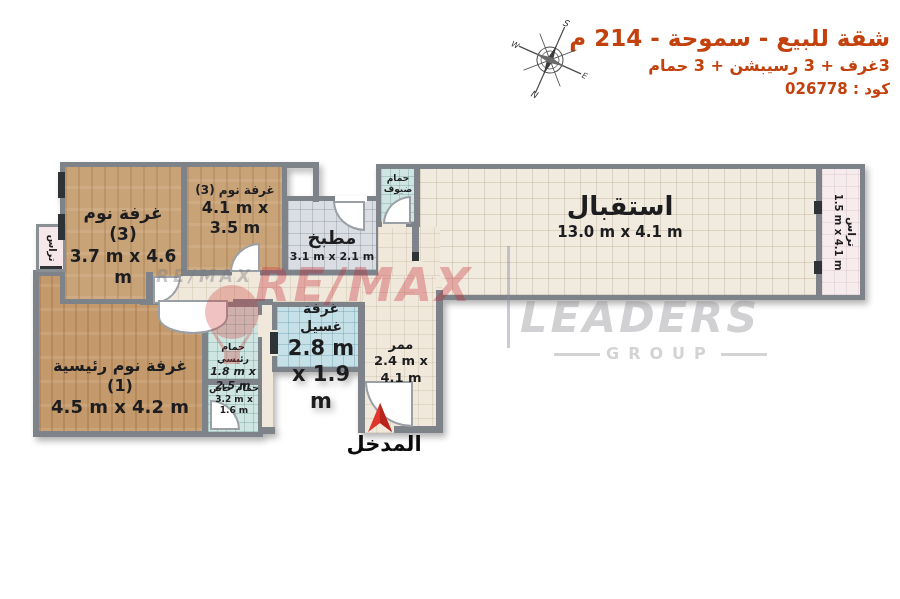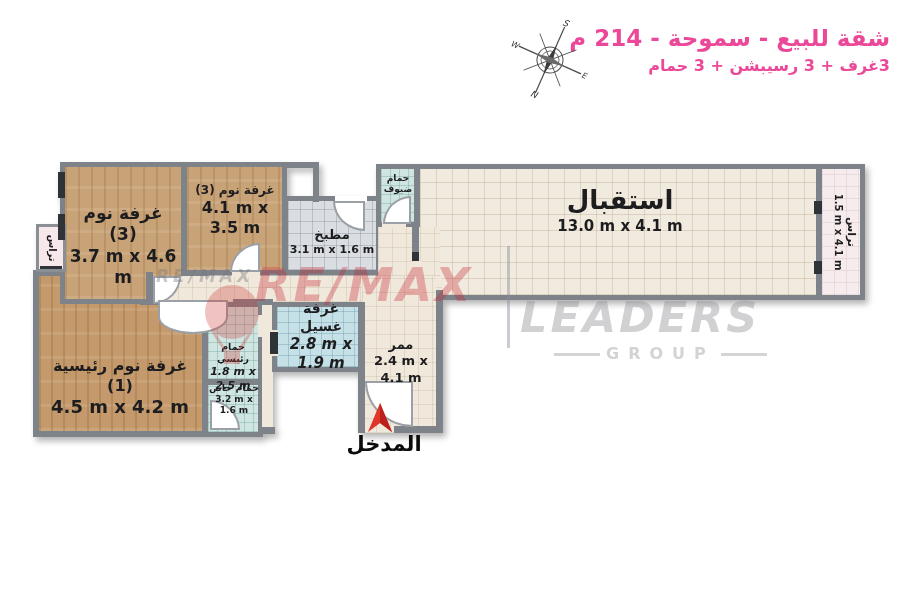--- a/index.html
+++ b/index.html
@@ -1,19 +1,19 @@
 <!DOCTYPE html>
 <html lang="ar"><head>
 <meta charset="utf-8">
 <style>
   html,body{margin:0;padding:0;background:#fff;}
   #canvas{position:relative;width:900px;height:599px;background:#ffffff;overflow:hidden;
           font-family:"DejaVu Sans","Liberation Sans",sans-serif;}
   
-  #header{position:absolute;top:24px;right:10px;width:370px;text-align:right;color:#ec4899;direction:rtl;}
+  #header{position:absolute;top:24px;right:10px;width:370px;text-align:right;color:#c2410c;direction:rtl;}
   #header .title{font-size:23px;font-weight:bold;line-height:1.25;}
   #header .subtitle{font-size:16px;font-weight:600;margin-top:3px;}
   #header .code{font-size:15px;font-weight:600;margin-top:5px;}
   
   #plan{position:absolute;inset:0;filter:drop-shadow(3px 4px 3px rgba(0,0,0,0.30));}
   .room{position:absolute;box-sizing:border-box;border:5px solid #7e838a;}
   .thin{border-width:3px;}
   .wood{background-color:#c9a378;background-image:
       repeating-linear-gradient(90deg,rgba(125,85,40,.20) 0 2px,rgba(0,0,0,0) 2px 13px),
       repeating-linear-gradient(0deg,rgba(255,245,230,.10) 0 3px,rgba(0,0,0,0) 3px 22px);}
@@ -66,20 +66,21 @@
       font-size:21px;font-weight:bold;color:#0c0c0c;direction:rtl;}
 </style>
 </head>
 <body>
 
 <div id="canvas">
 
   <div id="header">
     <div class="title">شقة للبيع - سموحة - 214 م</div>
     <div class="subtitle">3غرف + 3 رسيبشن + 3 حمام</div>
+    <div class="code">كود : 026778</div>
   </div>
 
   <svg id="compass" style="position:absolute;left:508px;top:18px;" width="84" height="84" viewBox="0 0 84 84">
     <g transform="rotate(24 42 42)" stroke="#4a4a4a" fill="none" stroke-width="1.2">
       <line x1="42" y1="6" x2="42" y2="78"></line>
       <line x1="8" y1="42" x2="76" y2="42"></line>
       <line x1="22" y1="22" x2="62" y2="62" stroke-width="0.8"></line>
       <line x1="62" y1="22" x2="22" y2="62" stroke-width="0.8"></line>
       <circle cx="42" cy="42" r="13" stroke-width="1"></circle>
       <circle cx="42" cy="42" r="9" stroke-width="0.7"></circle>
@@ -147,27 +148,27 @@
 
     <div class="rlabel" style="left:68px;top:203px;width:110px;">
       <div style="font-size:17px;">غرفة نوم (3)</div>
       <div class="dims" style="font-size:17px;">3.7 m x 4.6 m</div>
     </div>
     <div class="rlabel" style="left:185px;top:183px;width:100px;">
       <div style="font-size:12px;">غرفة نوم (3)</div>
       <div class="dims" style="font-size:16px;">4.1 m x 3.5 m</div>
     </div>
     <div class="rlabel" style="left:288px;top:227px;width:88px;">
-      <div style="font-size:13px;">مطبخ</div>
-      <div class="dims" style="font-size:11px;">3.1 m x 1.6 m</div>
+      <div style="font-size:18px;">مطبخ</div>
+      <div class="dims" style="font-size:11px;">3.1 m x 2.1 m</div>
     </div>
     <div class="rlabel" style="left:380px;top:173px;width:36px;font-size:9px;line-height:1.2;">
       <div>حمام ضيوف</div>
     </div>
-    <div class="rlabel" style="left:460px;top:184px;width:320px;">
+    <div class="rlabel" style="left:460px;top:190px;width:320px;">
       <div style="font-size:26px;">استقبال</div>
       <div class="dims" style="font-size:15px;">13.0 m x 4.1 m</div>
     </div>
     <div class="rlabel rot" style="left:780px;top:214px;width:120px;height:36px;">
       <div style="font-size:11px;">تراس</div>
       <div class="dims" style="font-size:10px;font-weight:600;">1.5 m x 4.1 m</div>
     </div>
     <div class="rlabel rot" style="left:21px;top:241px;width:60px;height:14px;font-size:10px;font-weight:600;">
       <div>تراس</div>
     </div>
@@ -178,21 +179,21 @@
     <div class="rlabel" style="left:205px;top:341px;width:56px;">
       <div style="font-size:9.5px;">حمام رئيسي</div>
       <div class="dims" style="font-size:11px;font-style:italic;">1.8 m x 2.5 m</div>
     </div>
     <div class="rlabel" style="left:207px;top:382px;width:54px;">
       <div style="font-size:9.5px;">حمام خاص</div>
       <div class="dims" style="font-size:9px;">3.2 m x 1.6 m</div>
     </div>
     <div class="rlabel" style="left:280px;top:300px;width:82px;">
       <div style="font-size:14px;">غرفة غسيل</div>
-      <div class="dims" style="font-size:15px;font-style:italic;">2.8 m x 1.9 m</div>
+      <div class="dims" style="font-size:21px;">2.8 m x 1.9 m</div>
     </div>
     <div class="rlabel" style="left:362px;top:337px;width:78px;">
       <div style="font-size:13px;">ممر</div>
       <div class="dims" style="font-size:13px;">2.4 m x 4.1 m</div>
     </div>
 
     <svg style="position:absolute;left:366px;top:402px;" width="28" height="32" viewBox="0 0 28 32">
       <polygon points="14,1 26,30 14,21 2,30" fill="#e1342a"></polygon>
       <polygon points="14,1 26,30 14,21" fill="#b9231c"></polygon>
     </svg>

